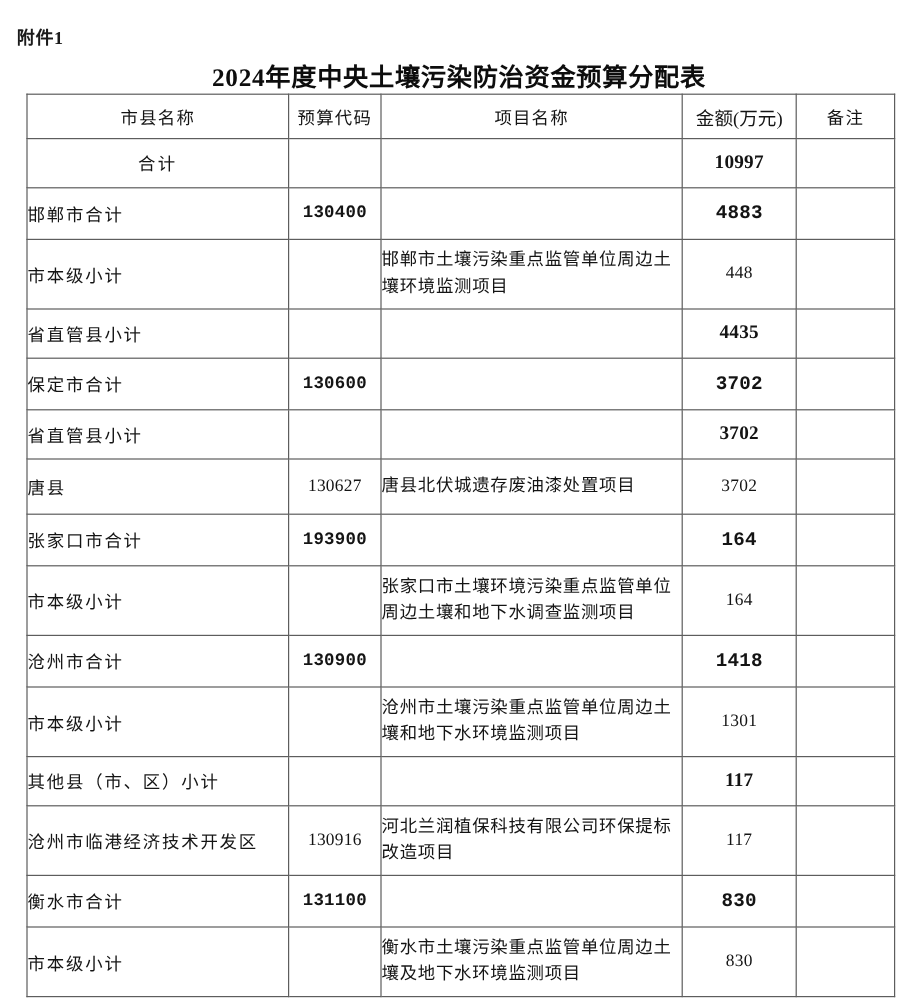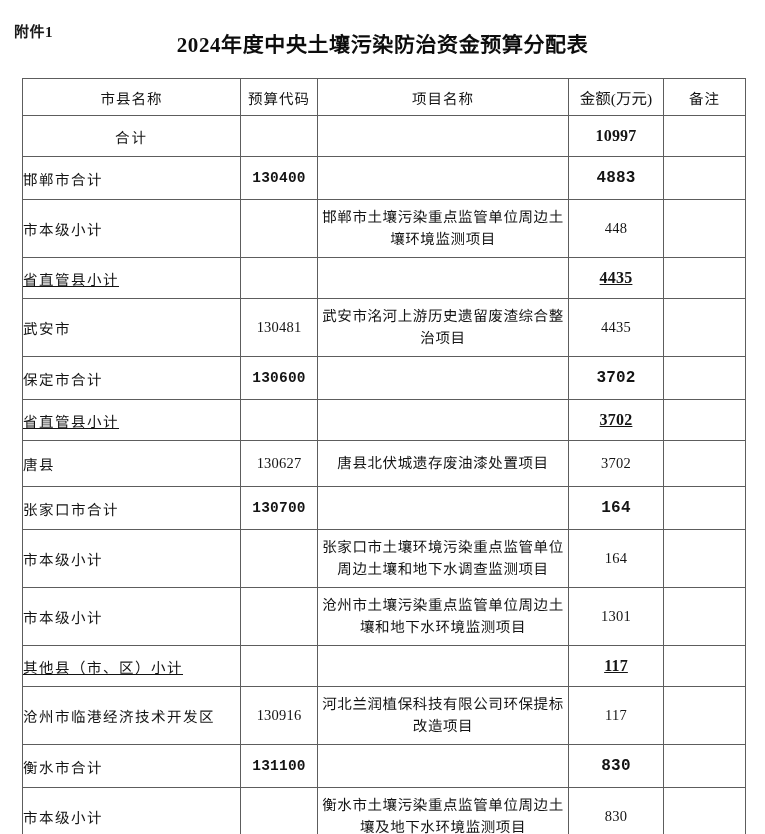--- a/index.html
+++ b/index.html
@@ -31,21 +31,21 @@
     font-size: 15px;
     font-weight: 700;
     letter-spacing: 0.5px;
     font-family: Liberation Serif, serif;
     color: #1b1b1b;
   }
 
   .doc-title {
     position: absolute;
     left: 0;
-    top: 28px;
+    top: 48px;
     width: 765px;
     text-align: center;
     font-size: 21px;
     font-weight: 700;
     letter-spacing: 0.6px;
     color: #0d0d0d;
     font-family: "Liberation Serif", "DejaVu Serif", serif;
   }
 
   .table-wrap {
@@ -83,21 +83,21 @@
     text-align: center;
     font-weight: 700;
     font-size: 16px;
     letter-spacing: 1px;
   }
   .hdr td.h-amount { letter-spacing: 0; font-size: 15.5px; }
 
   
   .r-total td { height: 40px; }
   .r-city td  { height: 42px; font-family: Liberation Mono, monospace; }
-  .r-sub td   { height: 40px; text-decoration: underline; }
+  .r-sub td   { height: 40px; }
   .r-item1 td { height: 45px; }
   .r-item2 td { height: 57px; }
 
   .cell-name {
     padding-left: 4px;
     padding-right: 4px;
   }
 
   
   .lvl-total  { text-align: center; font-weight: 700; font-size: 16px; letter-spacing: 2px; }
@@ -107,21 +107,21 @@
 
   .cell-code {
     text-align: center;
     font-size: 12.5px;
     font-family: "Liberation Serif", "DejaVu Serif", serif;
     letter-spacing: 0.2px;
   }
   .cell-code.bold { font-weight: 700; }
 
   .cell-proj {
-    text-align: center;
+    text-align: left;
     padding: 3px 6px 3px 8px;
     font-size: 14px;
     line-height: 1.45;
     letter-spacing: 0.6px;
     color: #1a1a1a;
   }
 
   .cell-amount {
     text-align: center;
     font-size: 15px;
@@ -180,27 +180,20 @@
             <td class="cell-amount">448</td>
             <td class="cell-remark"></td>
           </tr>
           <tr class="r-sub">
             <td class="cell-name lvl-sub">省直管县小计</td>
             <td class="cell-code bold"></td>
             <td class="cell-proj"></td>
             <td class="cell-amount bold">4435</td>
             <td class="cell-remark"></td>
           </tr>
-          <tr class="r-item2">
-            <td class="cell-name lvl-item">武安市</td>
-            <td class="cell-code">130481</td>
-            <td class="cell-proj">武安市洺河上游历史遗留废渣综合整治项目</td>
-            <td class="cell-amount">4435</td>
-            <td class="cell-remark"></td>
-          </tr>
           <tr class="r-city">
             <td class="cell-name lvl-city">保定市合计</td>
             <td class="cell-code bold">130600</td>
             <td class="cell-proj"></td>
             <td class="cell-amount bold">3702</td>
             <td class="cell-remark"></td>
           </tr>
           <tr class="r-sub">
             <td class="cell-name lvl-sub">省直管县小计</td>
             <td class="cell-code bold"></td>
@@ -210,30 +203,37 @@
           </tr>
           <tr class="r-item1">
             <td class="cell-name lvl-item">唐县</td>
             <td class="cell-code">130627</td>
             <td class="cell-proj">唐县北伏城遗存废油漆处置项目</td>
             <td class="cell-amount">3702</td>
             <td class="cell-remark"></td>
           </tr>
           <tr class="r-city">
             <td class="cell-name lvl-city">张家口市合计</td>
-            <td class="cell-code bold">130700</td>
+            <td class="cell-code bold">193900</td>
             <td class="cell-proj"></td>
             <td class="cell-amount bold">164</td>
             <td class="cell-remark"></td>
           </tr>
           <tr class="r-item2">
             <td class="cell-name lvl-item">市本级小计</td>
             <td class="cell-code"></td>
             <td class="cell-proj">张家口市土壤环境污染重点监管单位周边土壤和地下水调查监测项目</td>
             <td class="cell-amount">164</td>
+            <td class="cell-remark"></td>
+          </tr>
+          <tr class="r-city">
+            <td class="cell-name lvl-city">沧州市合计</td>
+            <td class="cell-code bold">130900</td>
+            <td class="cell-proj"></td>
+            <td class="cell-amount bold">1418</td>
             <td class="cell-remark"></td>
           </tr>
           <tr class="r-item2">
             <td class="cell-name lvl-item">市本级小计</td>
             <td class="cell-code"></td>
             <td class="cell-proj">沧州市土壤污染重点监管单位周边土壤和地下水环境监测项目</td>
             <td class="cell-amount">1301</td>
             <td class="cell-remark"></td>
           </tr>
           <tr class="r-sub">

